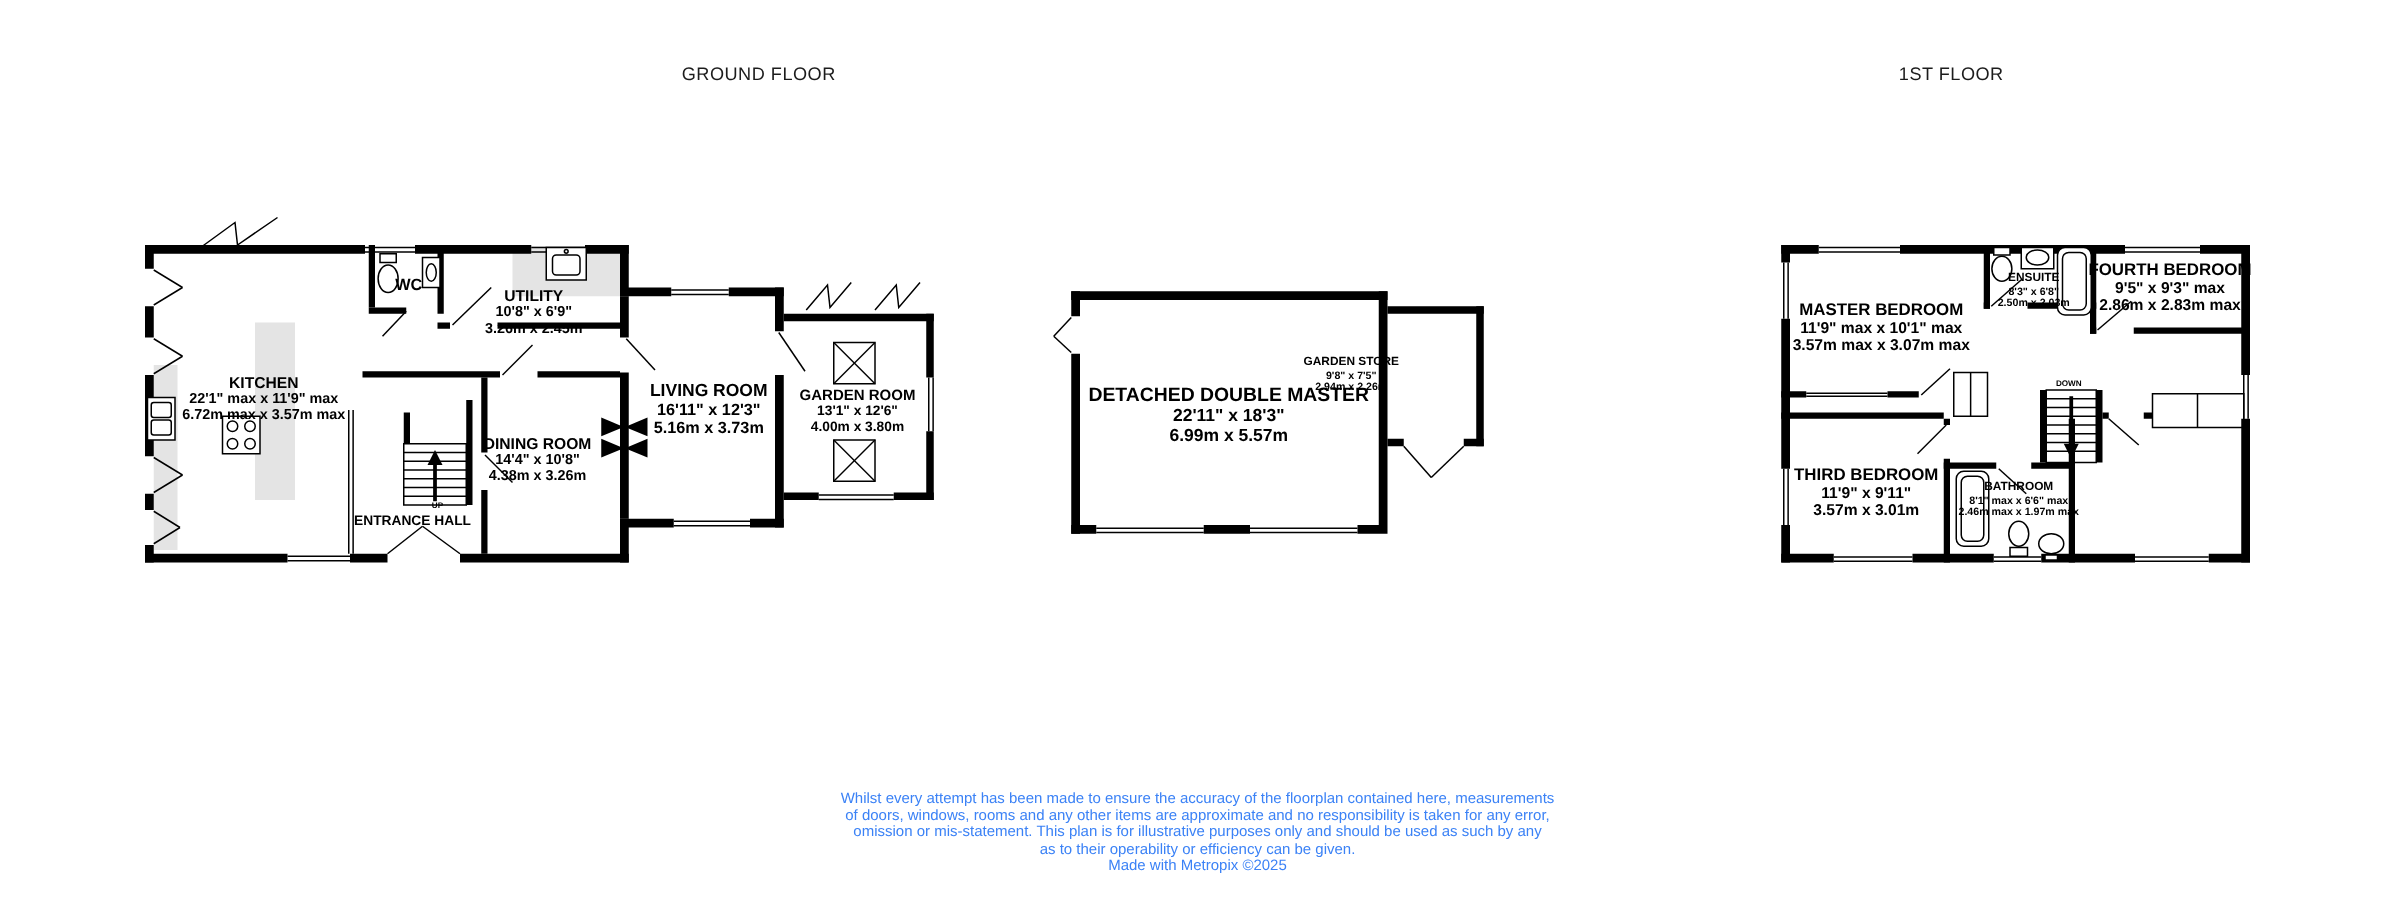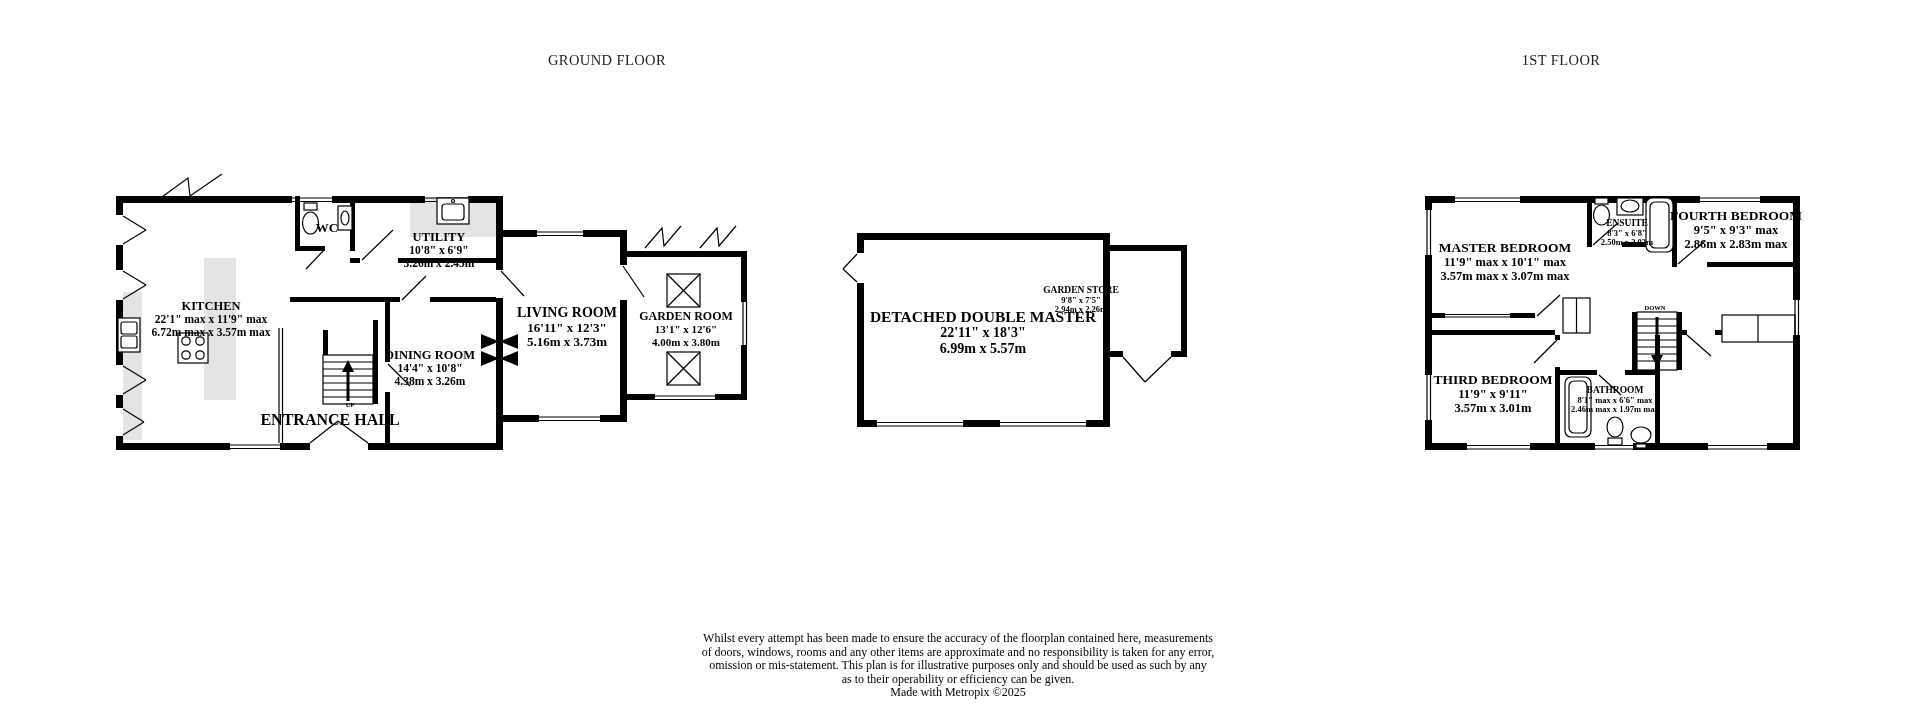--- a/index.html
+++ b/index.html
@@ -1,31 +1,31 @@
 <!DOCTYPE html>
 <html><head>
 <meta charset="utf-8">
 <style>
   html,body{margin:0;padding:0;background:#fff;}
   #canvas{position:relative;width:1920px;height:723px;background:#fff;overflow:hidden;
-          font-family:Liberation Serif, serif;color:#000;}
+          font-family:Liberation Sans, sans-serif;color:#000;}
   svg{position:absolute;}
   .floor-title{position:absolute;transform:translateX(-50%);font-size:14.5px;color:#1c1c1c;
                letter-spacing:.4px;white-space:nowrap;}
   .rlabel{position:absolute;transform:translateX(-50%);text-align:center;font-weight:bold;
           white-space:nowrap;line-height:1.12;color:#000;}
   .xl .nm{font-size:15.5px;} .xl .dm{font-size:14px;}
   .lg .nm{font-size:14px;}   .lg .dm{font-size:13px;}
   .lgb .nm{font-size:13.5px;}.lgb .dm{font-size:12.5px;}
   .md .nm{font-size:12.5px;} .md .dm{font-size:11.5px;}
   .sm .nm{font-size:9.5px;}  .sm .dm{font-size:8.5px;}
-  .single13{font-size:13px;} .single11{font-size:16px;text-align:center;}
+  .single13{font-size:13px;} .single11{font-size:11px;text-align:center;}
   .tiny{font-size:6.5px;font-weight:bold;}
   #disclaimer{position:absolute;left:958px;top:632px;transform:translateX(-50%);width:700px;
-              text-align:center;font-size:12px;line-height:13.6px;color:#000000;}
+              text-align:center;font-size:12px;line-height:13.6px;color:#3b82f6;}
   .w{fill:#000;}
   .tw{stroke:#000;stroke-width:1.2;fill:none;}
   .fx{stroke:#000;stroke-width:1.2;fill:#fff;}
   .gray{fill:#e4e4e4;}
 </style>
 </head>
 <body>
 
 <div id="canvas">
 
@@ -322,21 +322,21 @@
   </svg>
 
   <div class="rlabel md" style="left:211px;top:299px;">
     <div class="nm">KITCHEN</div>
     <div class="dm">22'1" max x 11'9" max</div>
     <div class="dm">6.72m max x 3.57m max</div>
   </div>
   <div class="rlabel single13" style="left:327px;top:221px;font-weight:bold;">
     <div>WC</div>
   </div>
-  <div class="rlabel md" style="left:427px;top:230px;margin-left:12px;">
+  <div class="rlabel md" style="left:427px;top:230px;">
     <div class="nm">UTILITY</div>
     <div class="dm">10'8" x 6'9"</div>
     <div class="dm">3.26m x 2.45m</div>
   </div>
   <div class="rlabel md" style="left:430px;top:348px;">
     <div class="nm">DINING ROOM</div>
     <div class="dm">14'4" x 10'8"</div>
     <div class="dm">4.38m x 3.26m</div>
   </div>
   <div class="rlabel lg" style="left:567px;top:305px;">

